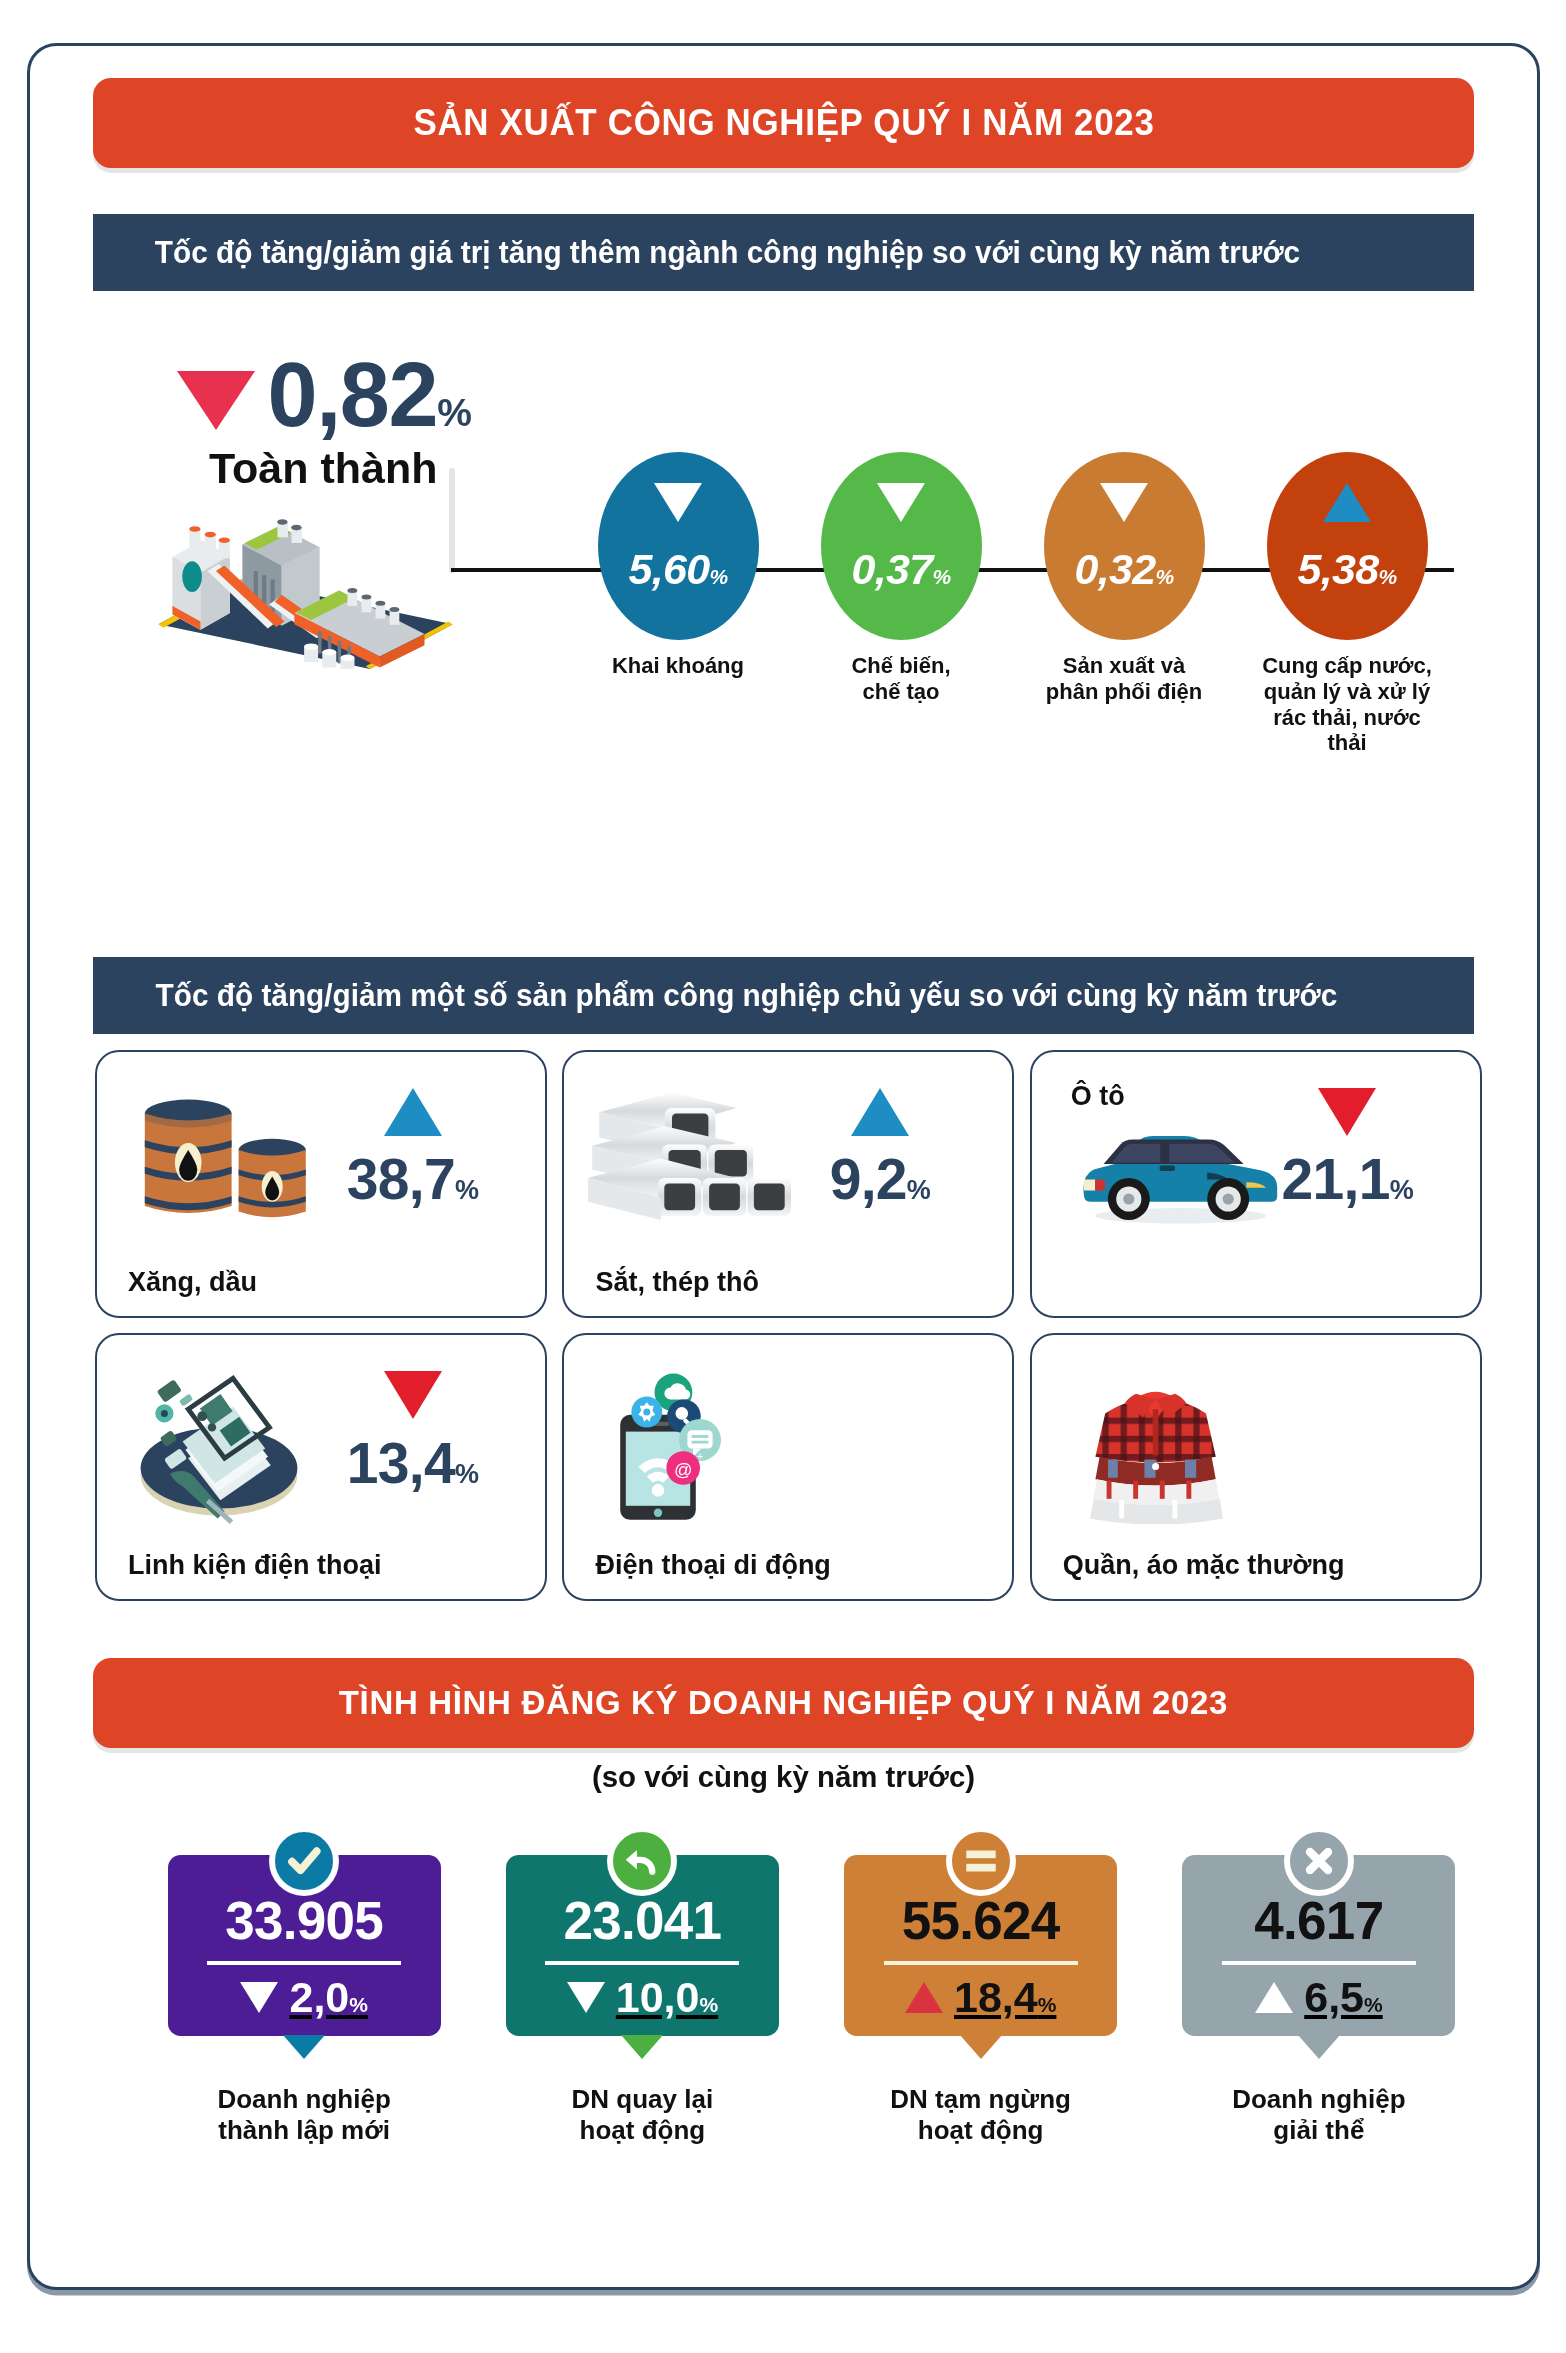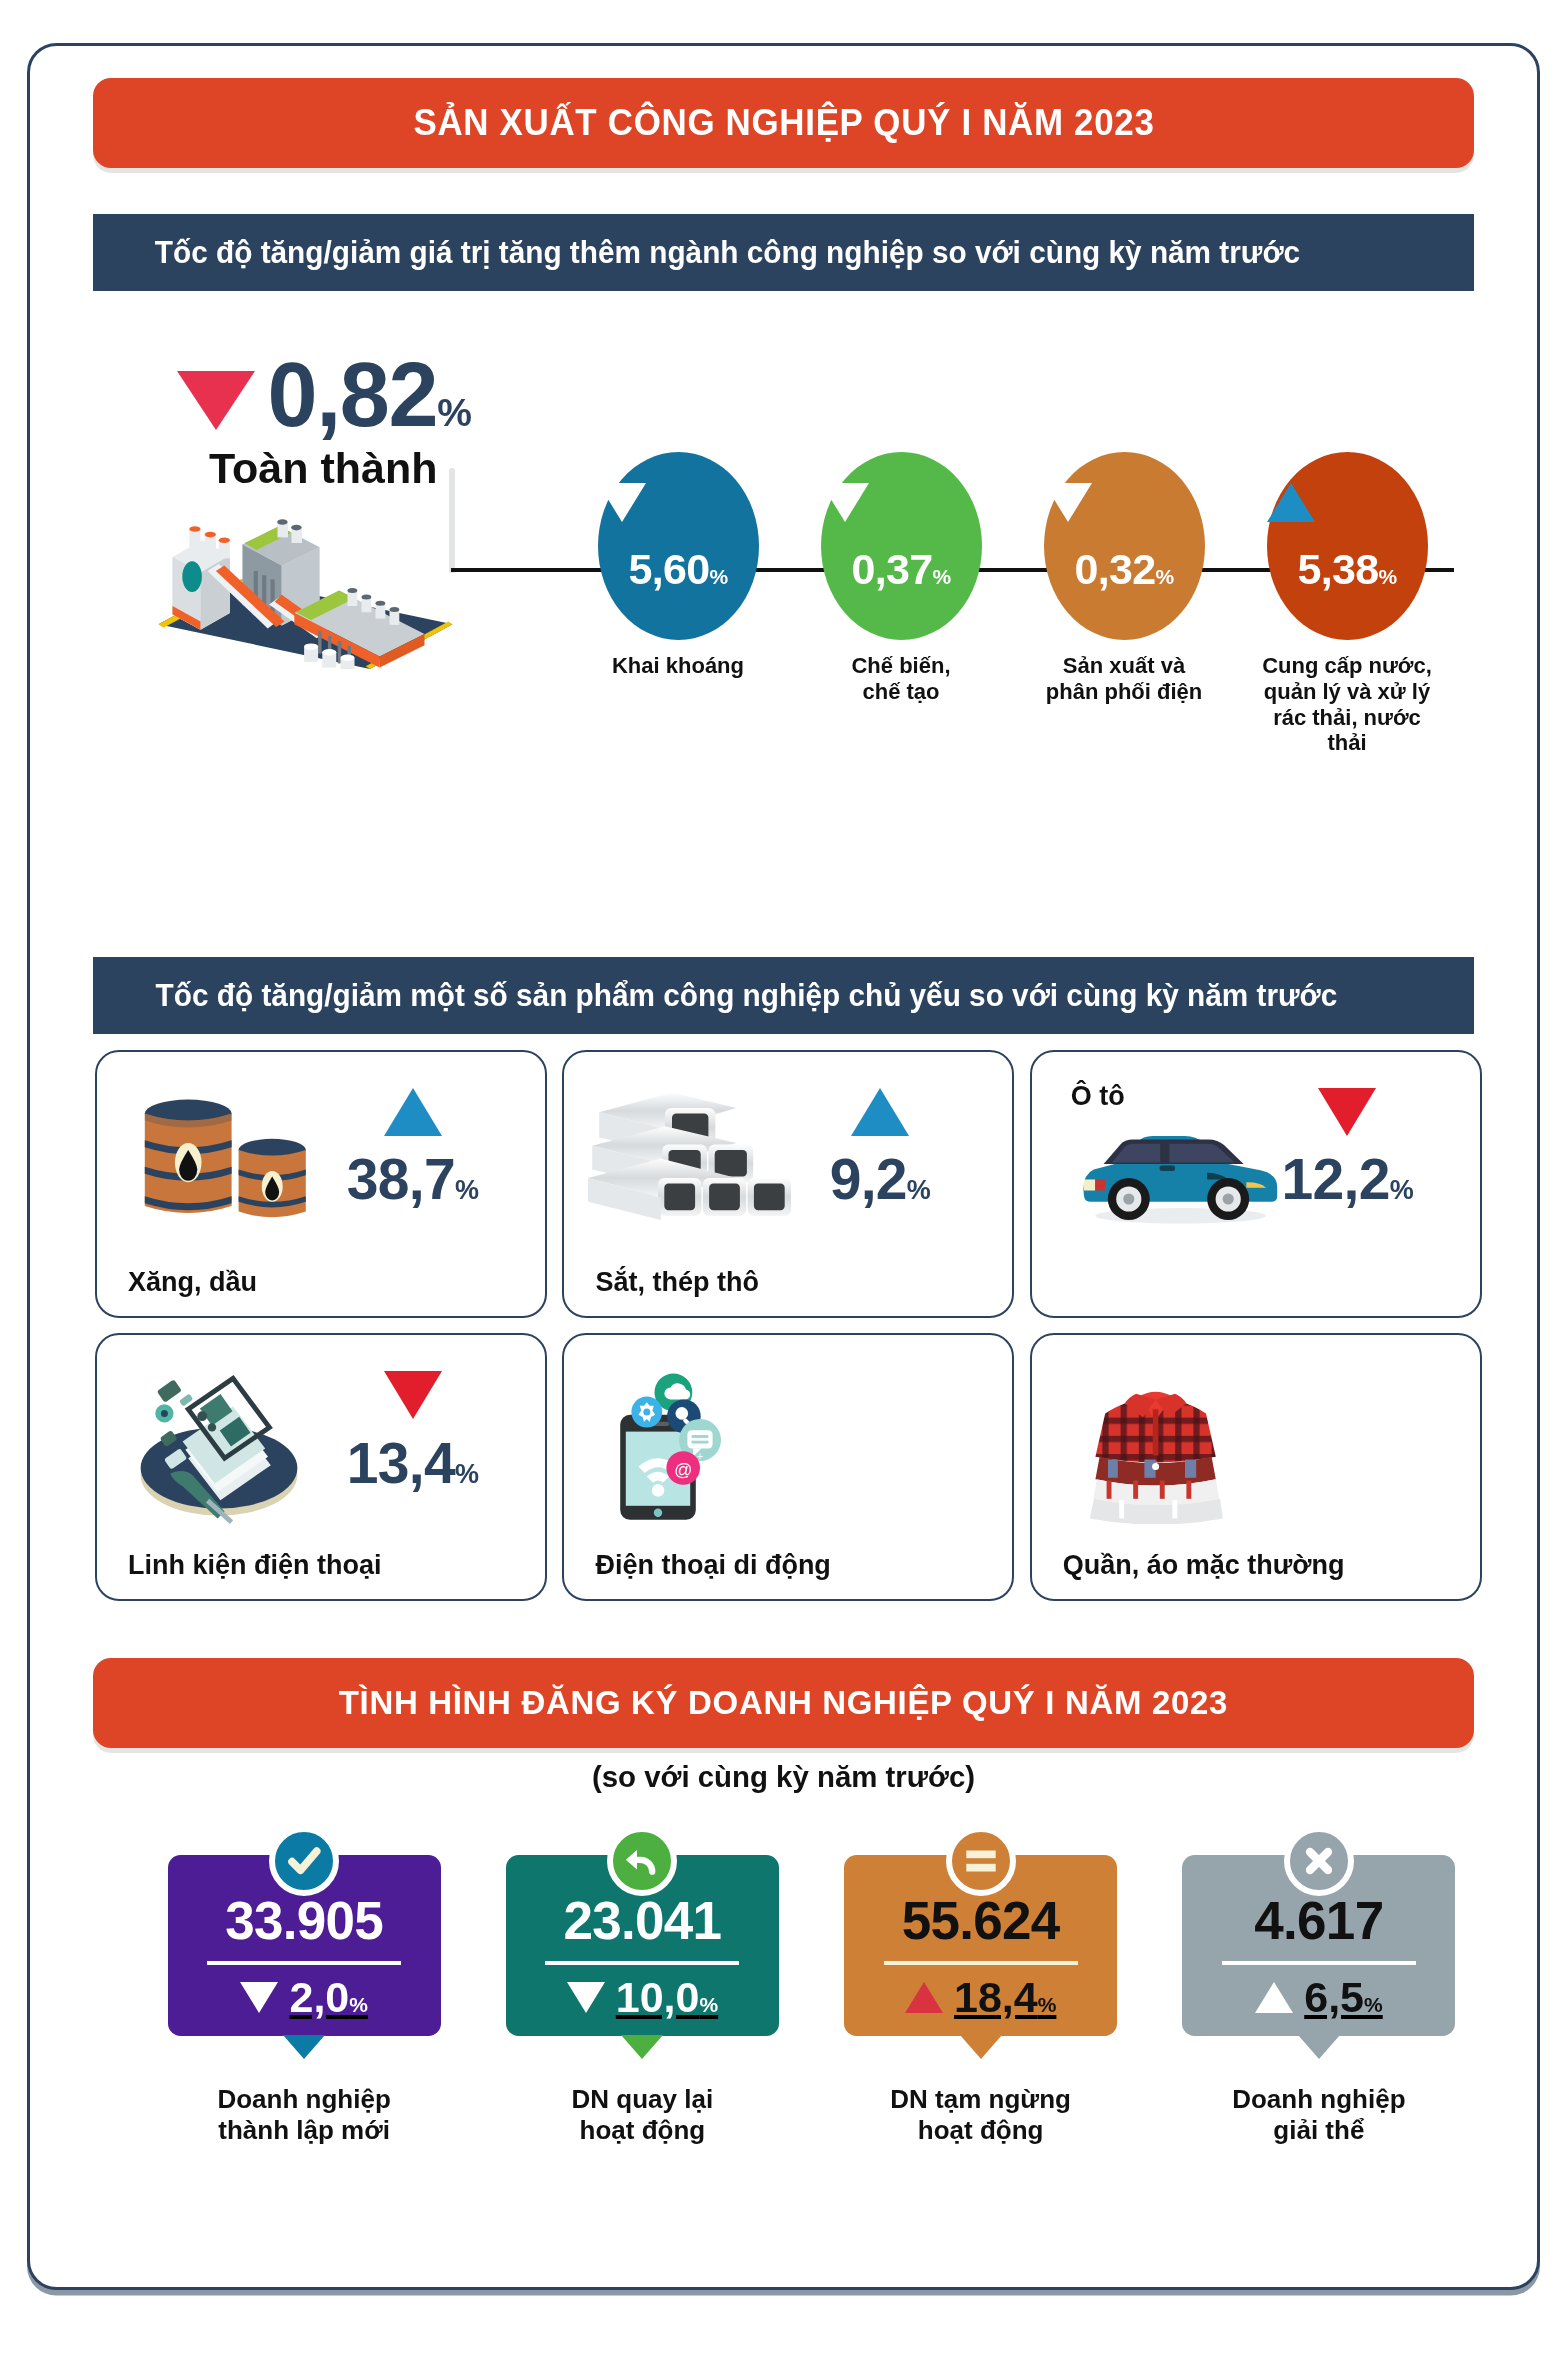--- a/index.html
+++ b/index.html
@@ -65,21 +65,21 @@
   .axispole {
     position:absolute; left:419px; top:184px; width:6.3px; height:105px;
     background:#e2e4e6; border-radius:2.8px;
   }
 
   .circles { position:absolute; left:554px; top:168px; width:904px; height:252px; }
   .circ-wrap { position:absolute; width:188px; text-align:center; }
   .circ {
     width:161px; height:188px; border-radius:50%;
     margin:0 auto; position:relative;
-    display:flex; flex-direction:column; align-items:flex-start;
+    display:flex; flex-direction:column; align-items:center;font-style:italic;
   }
   .circ .tri {
     width:0; height:0; margin-top:31px;
     border-left:24px solid transparent; border-right:24px solid transparent;
   }
   .circ .tri.down { border-top:39px solid #ffffff; }
   .circ .tri.up   { border-bottom:39px solid #1D8DC4; }
   .circ .val {
     position:absolute; top:93px; left:0; right:0;
     color:#ffffff; font-weight:bold; font-size:43px; letter-spacing:-0.7px;
@@ -393,21 +393,21 @@
               <circle cx="84" cy="110" r="18" fill="#E6E9EB"></circle>
               <circle cx="84" cy="110" r="8" fill="#9BA3A9"></circle>
             <circle cx="226" cy="110" r="30" fill="#1A1A1A"></circle>
               <circle cx="226" cy="110" r="18" fill="#E6E9EB"></circle>
               <circle cx="226" cy="110" r="8" fill="#9BA3A9"></circle>
           </svg>
         </div>
         <div class="rightblk">
           <div class="tri down"></div>
           <div class="pval">
-            <span>12,2</span><span class="pct">%</span>
+            <span>21,1</span><span class="pct">%</span>
           </div>
         </div>
         <div class="plabel tl">Ô tô</div>
       </div>
 
       <div class="pcard">
         <div class="art">
           <svg viewBox="0 0 300 230" width="210" height="161">
             <ellipse cx="140" cy="160" rx="112" ry="58" fill="#D9D3B2"></ellipse>
             <ellipse cx="140" cy="150" rx="112" ry="58" fill="#2C4360"></ellipse>

